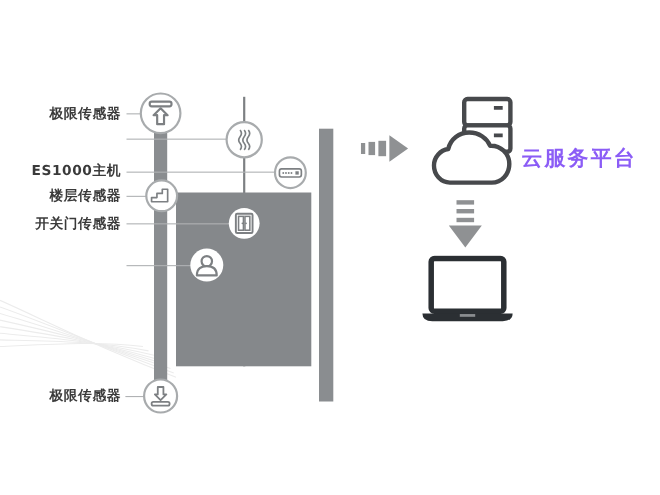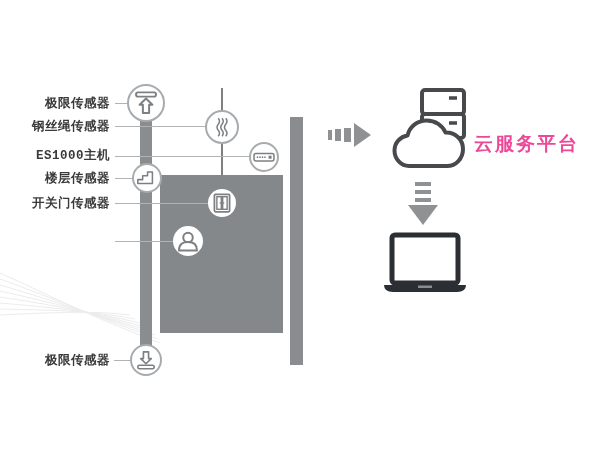--- a/index.html
+++ b/index.html
@@ -16,40 +16,40 @@
   .cline{position:absolute;height:1px;background:#b0b2b4;z-index:2;}
   .line0{left:115px;top:103px;width:13px;}
   .line1{left:115px;top:126px;width:91px;}
   .line2{left:115px;top:156px;width:135px;}
   .line3{left:115px;top:178px;width:18px;}
   .line4{left:115px;top:203px;width:94px;}
   .line5{left:115px;top:241px;width:59px;}
   .line6{left:114px;top:360px;width:17px;}
   
   .lbl{position:absolute;right:490px;white-space:nowrap;font-size:12.5px;font-weight:bold;
-       color:#3a3a3a;letter-spacing:0.5px;z-index:2;text-align:right;font-family:Liberation Mono, monospace;}
+       color:#3a3a3a;letter-spacing:0.5px;z-index:2;text-align:right;}
   .lbl0{top:95px;} .lbl1{top:118px;} .lbl2{top:147px;} .lbl3{top:170px;}
   .lbl4{top:195px;} .lbl5{top:233px;} .lbl6{top:352px;}
   
   .circ{position:absolute;background:#fff;border-radius:50%;z-index:3;box-sizing:border-box;}
   .circ svg{width:100%;height:100%;display:block;}
   .bordered{border:2px solid #a8abad;}
   .circ0{left:127px;top:84px;width:38px;height:38px;}
   .circ1{left:205px;top:110px;width:34px;height:34px;}
   .circ2{left:249px;top:142px;width:30px;height:30px;}
   .circ3{left:132px;top:163px;width:30px;height:30px;}
   .circ4{left:208px;top:189px;width:28px;height:28px;}
   .circ5{left:173px;top:226px;width:30px;height:30px;}
   .circ6{left:130px;top:344px;width:32px;height:32px;}
   
   .arrow-right{position:absolute;left:328px;top:122px;z-index:2;}
   .cloud-icon{position:absolute;left:392px;top:86px;z-index:2;}
   .arrow-down{position:absolute;left:405px;top:181px;z-index:2;}
   .laptop-icon{position:absolute;left:382px;top:232px;z-index:2;}
-  .big-lbl{position:absolute;white-space:nowrap;font-size:19px;font-weight:bold;color:#ec4899;
+  .big-lbl{position:absolute;white-space:nowrap;font-size:19px;font-weight:bold;color:#8b5cf6;
            letter-spacing:2px;z-index:2;}
   .cloud-lbl{left:474px;top:131px;}
   .client-lbl{left:474px;top:242px;}
   .watermark{position:absolute;left:0;top:255px;z-index:0;}
 </style>
 </head>
 <body>
 
 <div class="canvas">
 
@@ -73,21 +73,20 @@
 
   <div class="cline line0"></div>
   <div class="cline line1"></div>
   <div class="cline line2"></div>
   <div class="cline line3"></div>
   <div class="cline line4"></div>
   <div class="cline line5"></div>
   <div class="cline line6"></div>
 
   <div class="lbl lbl0">极限传感器</div>
-  <div class="lbl lbl1">钢丝绳传感器</div>
   <div class="lbl lbl2">ES1000主机</div>
   <div class="lbl lbl4">开关门传感器</div>
   <div class="lbl lbl3">楼层传感器</div>
   <div class="lbl lbl6">极限传感器</div>
 
   <div class="circ circ0 bordered">
     <svg viewBox="0 0 24 24">
       <rect x="5" y="4.5" width="14" height="3" rx="1.3" fill="none" stroke="#7d8083" stroke-width="1.4"></rect>
       <path d="M12,8.8 L16.5,13.2 H14.2 V19 H9.8 V13.2 H7.5 Z" fill="#fff" stroke="#7d8083" stroke-width="1.4" stroke-linejoin="round"></path>
     </svg>

